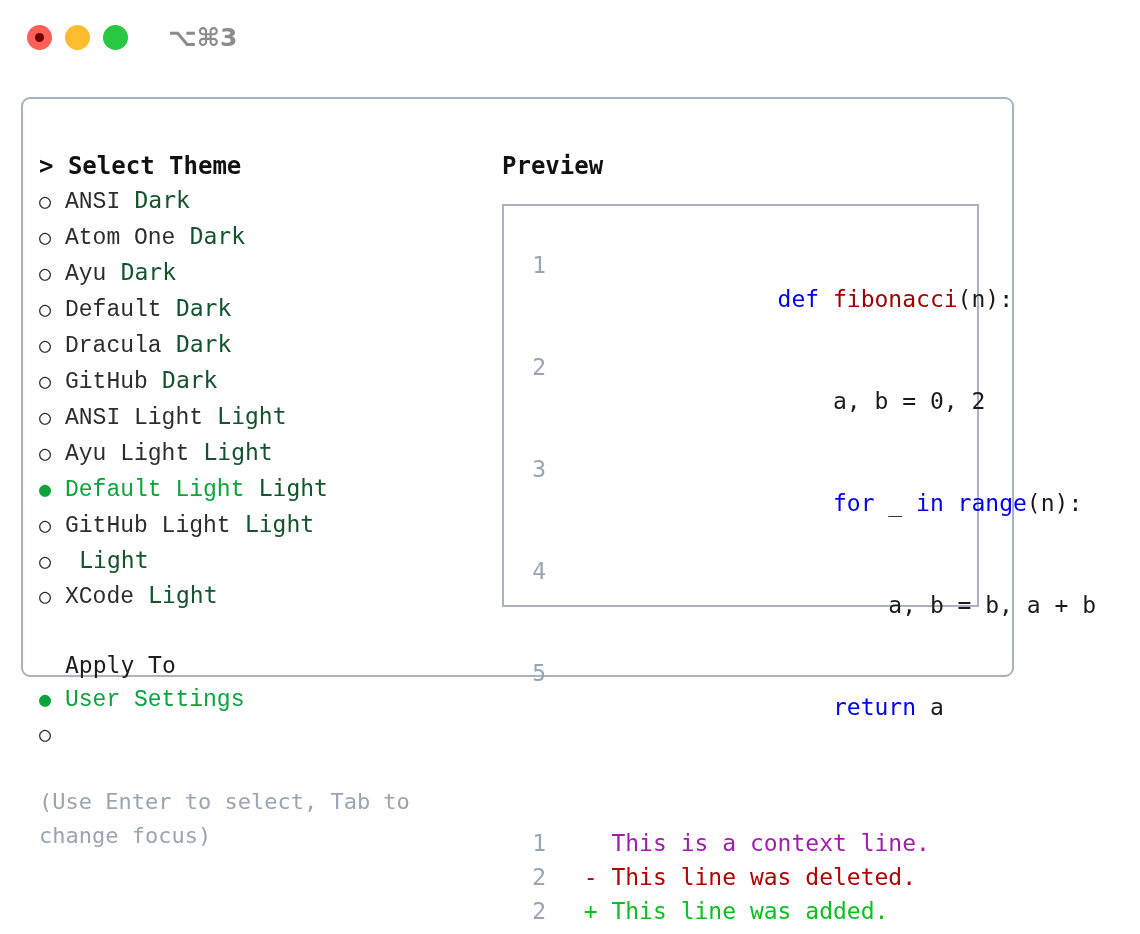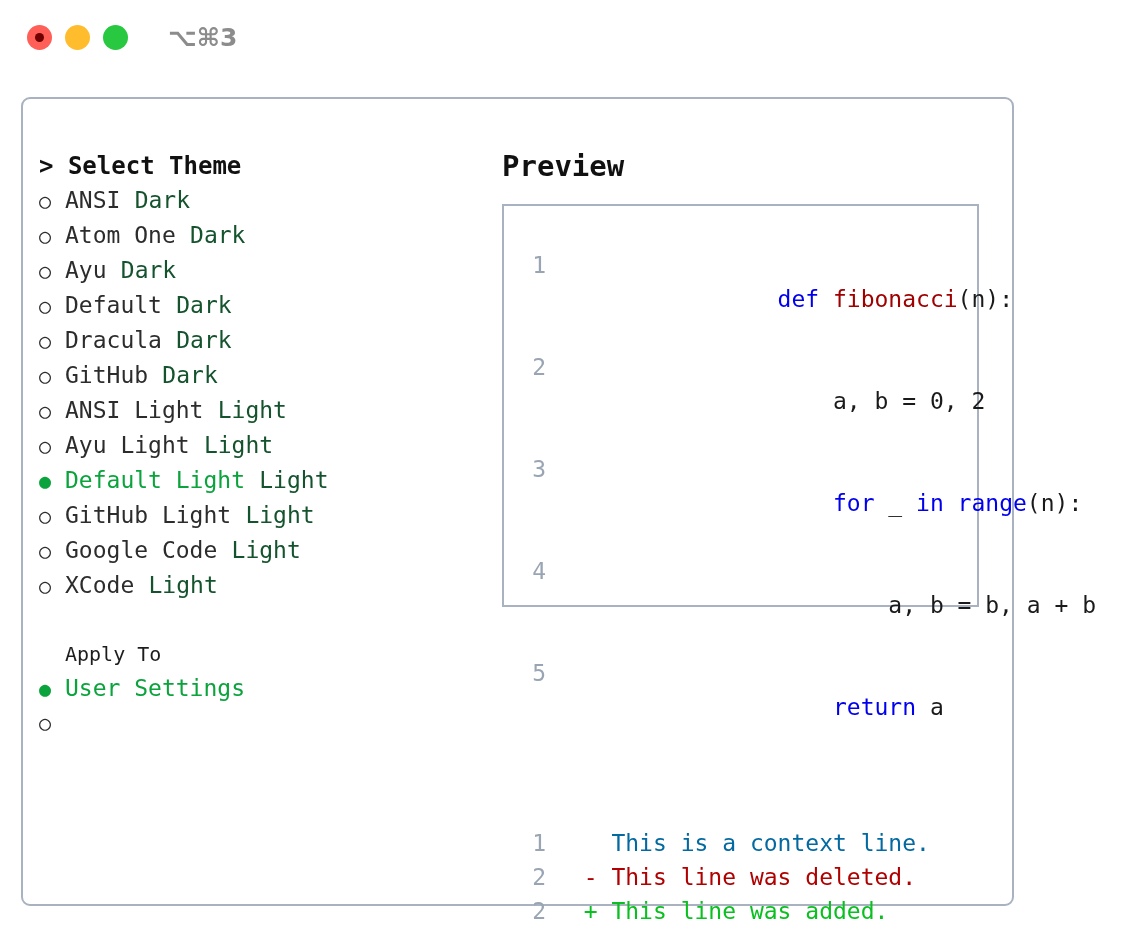--- a/index.html
+++ b/index.html
@@ -68,21 +68,21 @@
     font-family: "DejaVu Sans", "Liberation Sans", sans-serif;
     white-space: pre;
   }
 
   
   .panel {
     position: absolute;
     left: 21px;
     top: 97px;
     width: 993px;
-    height: 809px;
+    height: 580px;
     border: 2px solid #a8b2c0;
     border-radius: 9px;
     box-sizing: border-box;
     background: #ffffff;
   }
 
   .columns {
     position: absolute;
     left: 0; top: 0;
     width: 100%;
@@ -119,29 +119,29 @@
     flex: 0 0 26px;
     font-size: 20px;
     color: #2c2c2c;
   }
   .marker.sel {
     color: #0aa33c;
   }
   .row.selected .label {
     color: #0aa33c;
   }
-  .label { color: #2c2c2c; }
+  .label { color: #2c2c2c; font-family: Liberation Mono, monospace; }
   .suffix {
     color: #14532d;
     margin-left: 0;
   }
   .gap { display: inline-block; width: 0.62em; }
 
   .section-label {
-    font-size: 20px;
+    font-size: 23px;
     line-height: 34px;
     color: #1d1d1d;
     padding-left: 26px;
     white-space: pre;
   }
 
   .spacer-row { height: 34px; }
 
   .hint {
     font-size: 22px;
@@ -153,21 +153,21 @@
   }
 
   
   .right-col {
     position: absolute;
     left: 479px;
     top: 50px;
     width: 500px;
   }
   .preview-title {
-    font-size: 29px;
+    font-size: 24px;
     font-weight: bold;
     color: #111111;
     line-height: 34px;
     white-space: pre;
   }
   .preview-box {
     margin-top: 21px;
     width: 477px;
     height: 403px;
     border: 2px solid #a8b2c0;
@@ -193,21 +193,21 @@
     width: 28px;
     flex: 0 0 28px;
     text-align: right;
     color: #9aa5b4;
     margin-right: 10px;
   }
   .code-text { white-space: pre; }
   .kw   { color: #0000ee; margin-top: 20px; }
   .fn   { color: #a00000; }
   .plain{ color: #1a1a1a; }
-  .ctx  { color: #0369a1; }
+  .ctx  { color: #a21caf; }
   .del  { color: #b00000; }
   .add  { color: #0ac020; }
   .blank-line { height: 34px; }
 </style>
 </head>
 <body>
 
 <div class="window">
 
   <div class="titlebar">
@@ -291,21 +291,20 @@
 
         <div class="row">
           <span class="marker">○</span>
           <span class="label">GitHub Light</span>
           <span class="gap"></span>
           <span class="suffix">Light</span>
         </div>
 
         <div class="row">
           <span class="marker">○</span>
-          <span class="label">Google Code</span>
           <span class="gap"></span>
           <span class="suffix">Light</span>
         </div>
 
         <div class="row">
           <span class="marker">○</span>
           <span class="label">XCode</span>
           <span class="gap"></span>
           <span class="suffix">Light</span>
         </div>
@@ -318,20 +317,21 @@
           <span class="marker sel">●</span>
           <span class="label">User Settings</span>
         </div>
 
         <div class="row">
           <span class="marker">○</span>
         </div>
 
         <div class="spacer-row"></div>
 
+        <div class="hint">(Use Enter to select, Tab to change focus)</div>
       </div>
 
       <div class="right-col">
         <div class="preview-title">Preview</div>
 
         <div class="preview-box">
           <div class="code-area">
 
             <div class="code-line">
               <span class="lineno">1</span>

